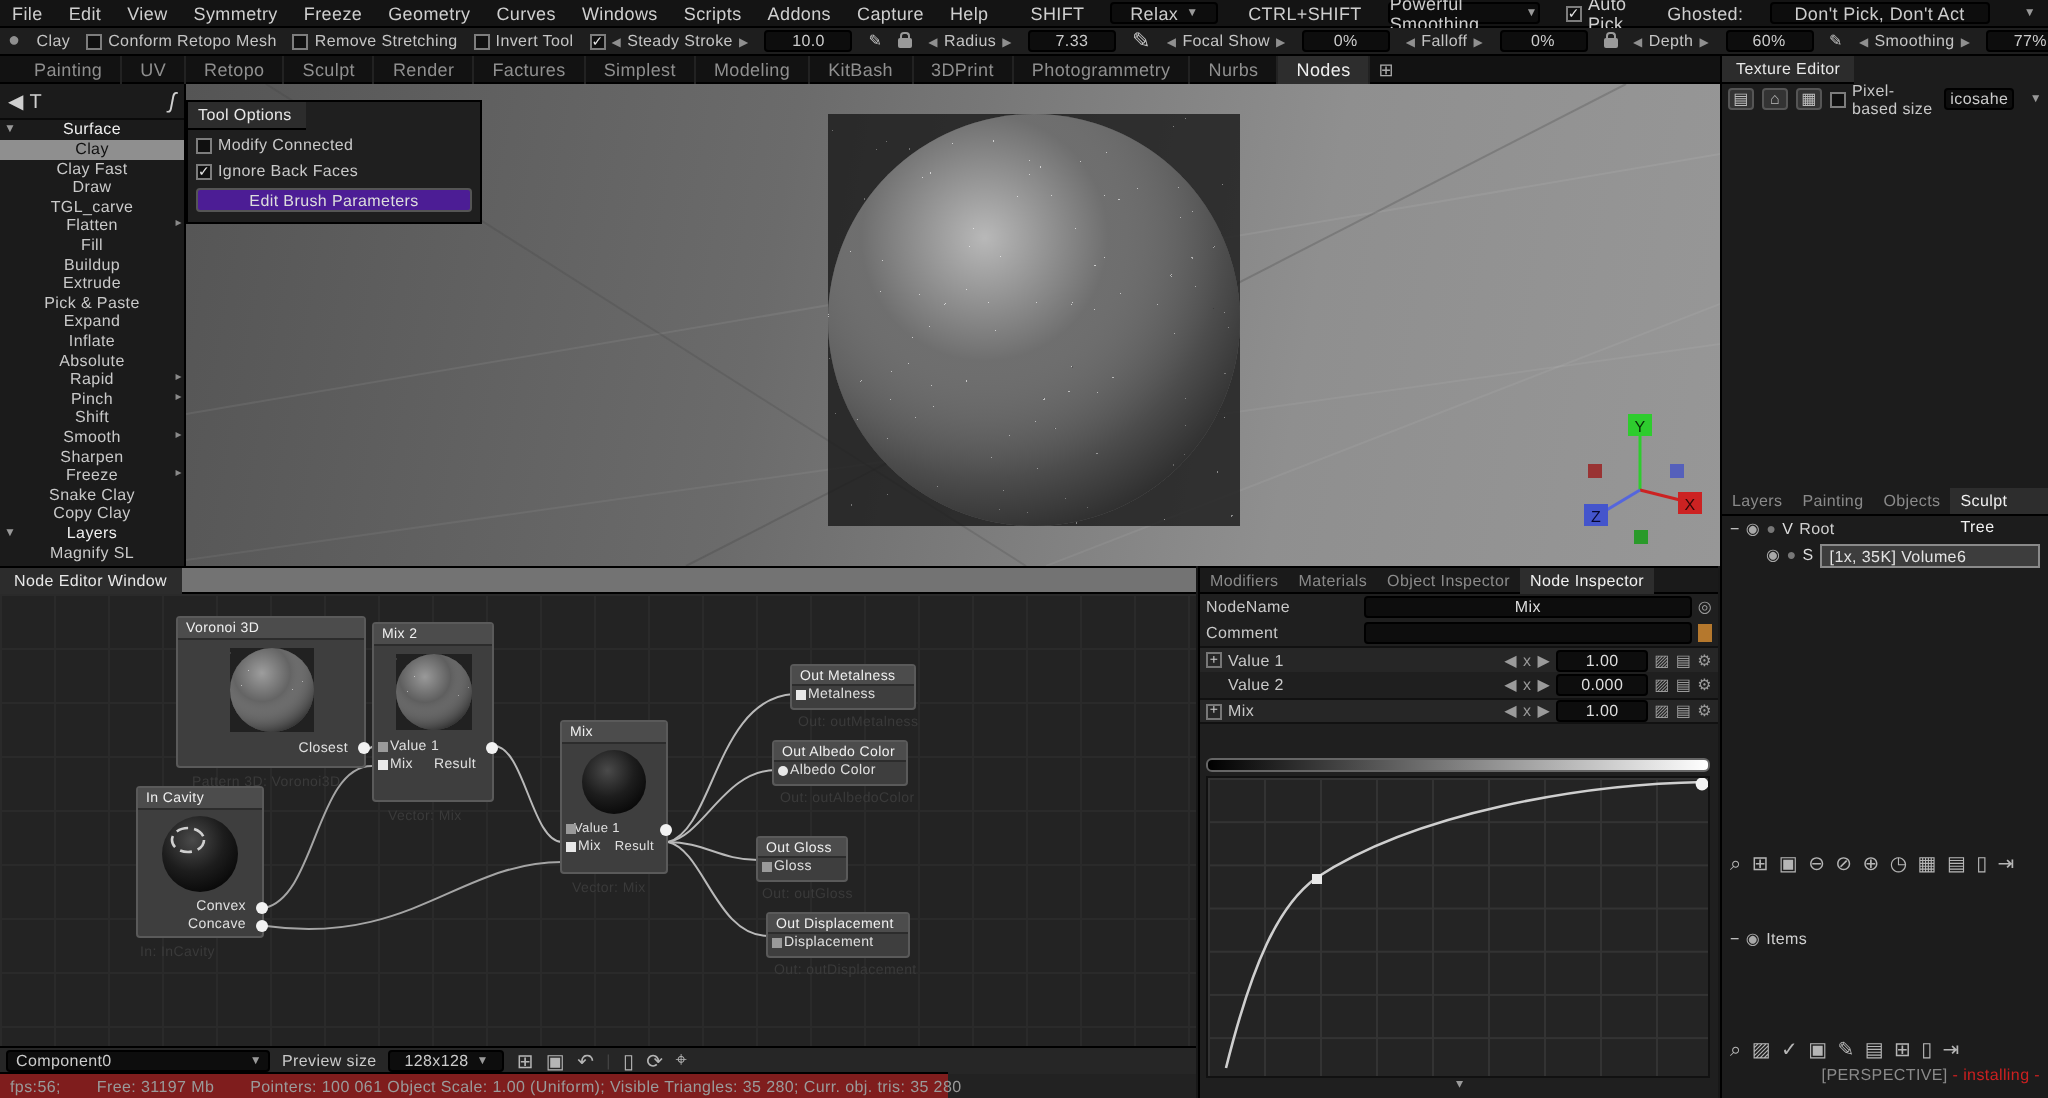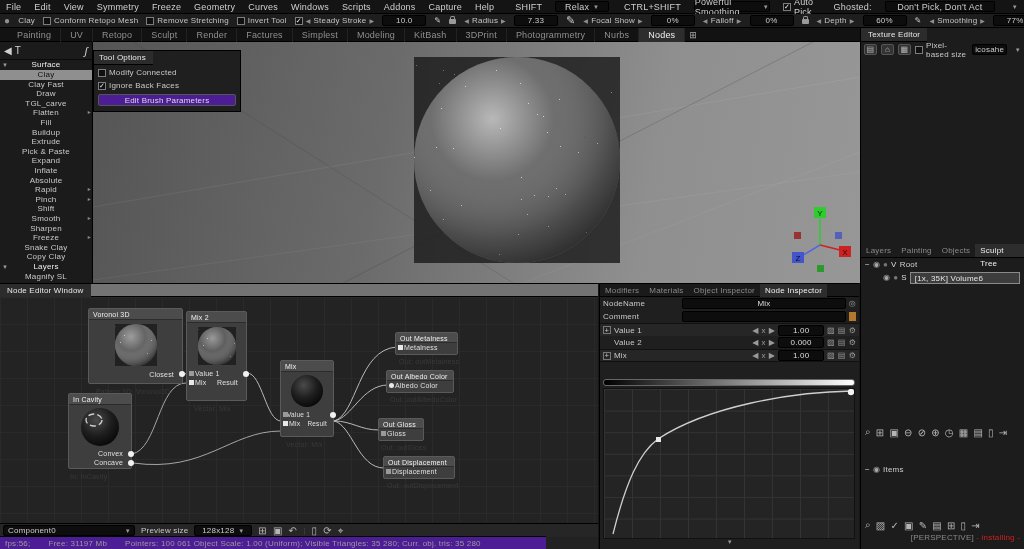--- a/index.html
+++ b/index.html
@@ -86,21 +86,21 @@
   .ibox{background:#0d0d0d;border:1px solid #000;border-radius:2px;height:11px;line-height:10px;color:#ddd;text-align:center;position:relative;}
   .vexp{width:8px;height:8px;border:1px solid #777;display:inline-flex;align-items:center;justify-content:center;
         font-size:7px;color:#ccc;flex:0 0 auto;}
   .rowico{color:#9a9a9a;font-size:8px;}
   .gradbar{position:absolute;left:3px;top:95px;width:252px;height:7px;border:1px solid #666;border-radius:3px;
            background:linear-gradient(to right,#000,#fff);}
   .curvebox{position:absolute;left:3px;top:104px;width:252px;height:151px;background:#242424;border:1px solid #111;
      background-image:linear-gradient(#333 1px,transparent 1px),linear-gradient(90deg,#333 1px,transparent 1px);
      background-size:28px 21.6px;}
   
-  .statusbar{left:0;top:536px;width:546px;height:13px;background:#4c1d95;display:flex;align-items:center;gap:18px;
+  .statusbar{left:0;top:536px;width:474px;height:13px;background:#7f1d1d;display:flex;align-items:center;gap:18px;
              padding:0 5px;font-size:8px;color:#9a9a9a;border-top:1px solid #000;white-space:nowrap;}
   .persp{position:absolute;right:4px;top:505px;font-size:8px;color:#8a8a8a;white-space:nowrap;}
   .red{color:#cc2020;}
 </style>
 </head>
 <body>
 
 <div id="app">
 
   <div class="abs menubar">

